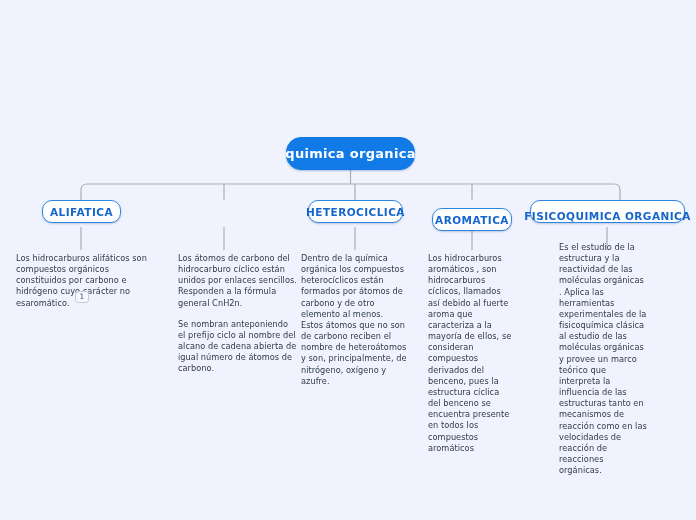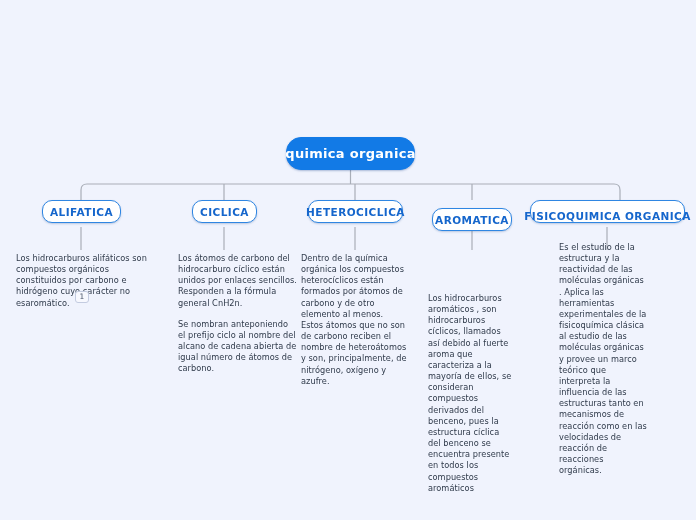--- a/index.html
+++ b/index.html
@@ -134,39 +134,36 @@
   <div class="branch-node" style="left:42px; top:200px; width:79px;">
     <span class="branch-label">ALIFATICA</span>
   </div>
   <div class="note-block" style="left:16px; top:253px; width:132px;">
     <p>Los hidrocarburos alifáticos son compuestos orgánicos constituidos por carbono e hidrógeno cuyo carácter no esaromático.</p>
   </div>
   <div class="badge-wrap" style="left:16px; top:285px; width:132px;">
     <span class="badge">1</span>
   </div>
 
-  <div class="branch-node" style="left:192px; top:200px; width:65px;">
-    <span class="branch-label">CICLICA</span>
-  </div>
   <div class="note-block" style="left:178px; top:253px; width:120px;">
     <p>Los átomos de carbono del hidrocarburo cíclico están unidos por enlaces sencillos. Responden a la fórmula general CnH2n.</p>
     <p>Se nombran anteponiendo el prefijo ciclo al nombre del alcano de cadena abierta de igual número de átomos de carbono.</p>
   </div>
 
   <div class="branch-node" style="left:308px; top:200px; width:95px;">
     <span class="branch-label">HETEROCICLICA</span>
   </div>
   <div class="note-block" style="left:301px; top:253px; width:107px;">
     <p>Dentro de la química orgánica los compuestos heterocíclicos están formados por átomos de carbono y de otro elemento al menos. Estos átomos que no son de carbono reciben el nombre de heteroátomos y son, principalmente, de nitrógeno, oxígeno y azufre.</p>
   </div>
 
   <div class="branch-node" style="left:432px; top:208px; width:80px;">
     <span class="branch-label">AROMATICA</span>
   </div>
-  <div class="note-block" style="left:428px; top:253px; width:84px;margin-top:40px;">
+  <div class="note-block" style="left:428px; top:253px; width:84px;">
     <p>Los hidrocarburos aromáticos , son hidrocarburos cíclicos, llamados así debido al fuerte aroma que caracteriza a la mayoría de ellos, se consideran compuestos derivados del benceno, pues la estructura cíclica del benceno se encuentra presente en todos los compuestos aromáticos</p>
   </div>
 
   <div class="branch-node" style="left:530px; top:200px; width:155px;align-items:flex-end;">
     <span class="branch-label">FISICOQUIMICA ORGANICA</span>
   </div>
   <div class="note-block" style="left:559px; top:242px; width:88px;">
     <p>Es el estudio de la estructura y la reactividad de las moléculas orgánicas . Aplica las herramientas experimentales de la fisicoquímica clásica al estudio de las moléculas orgánicas y provee un marco teórico que interpreta la influencia de las estructuras tanto en mecanismos de reacción como en las velocidades de reacción de reacciones orgánicas.</p>
   </div>
 

